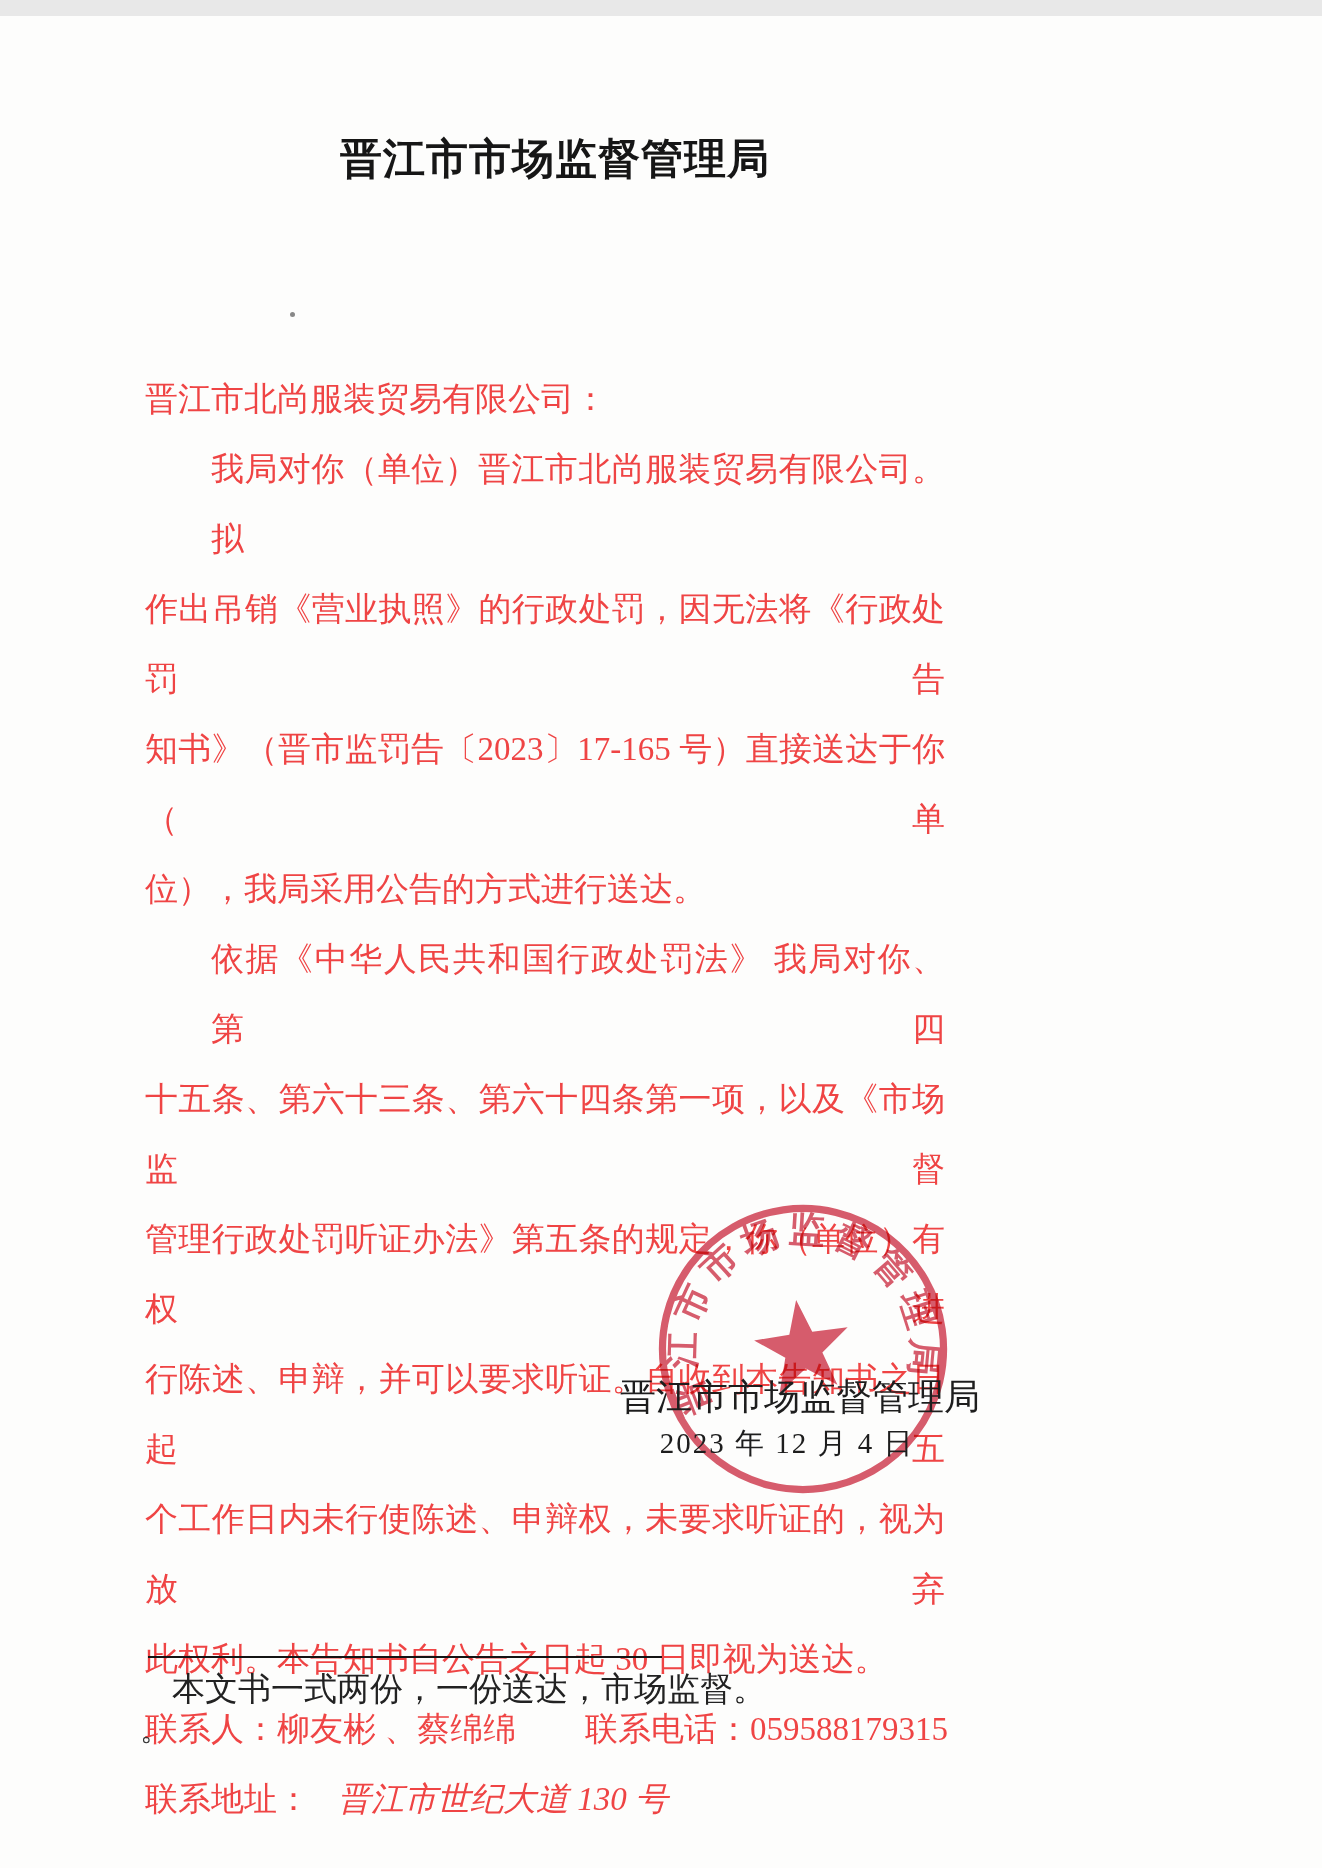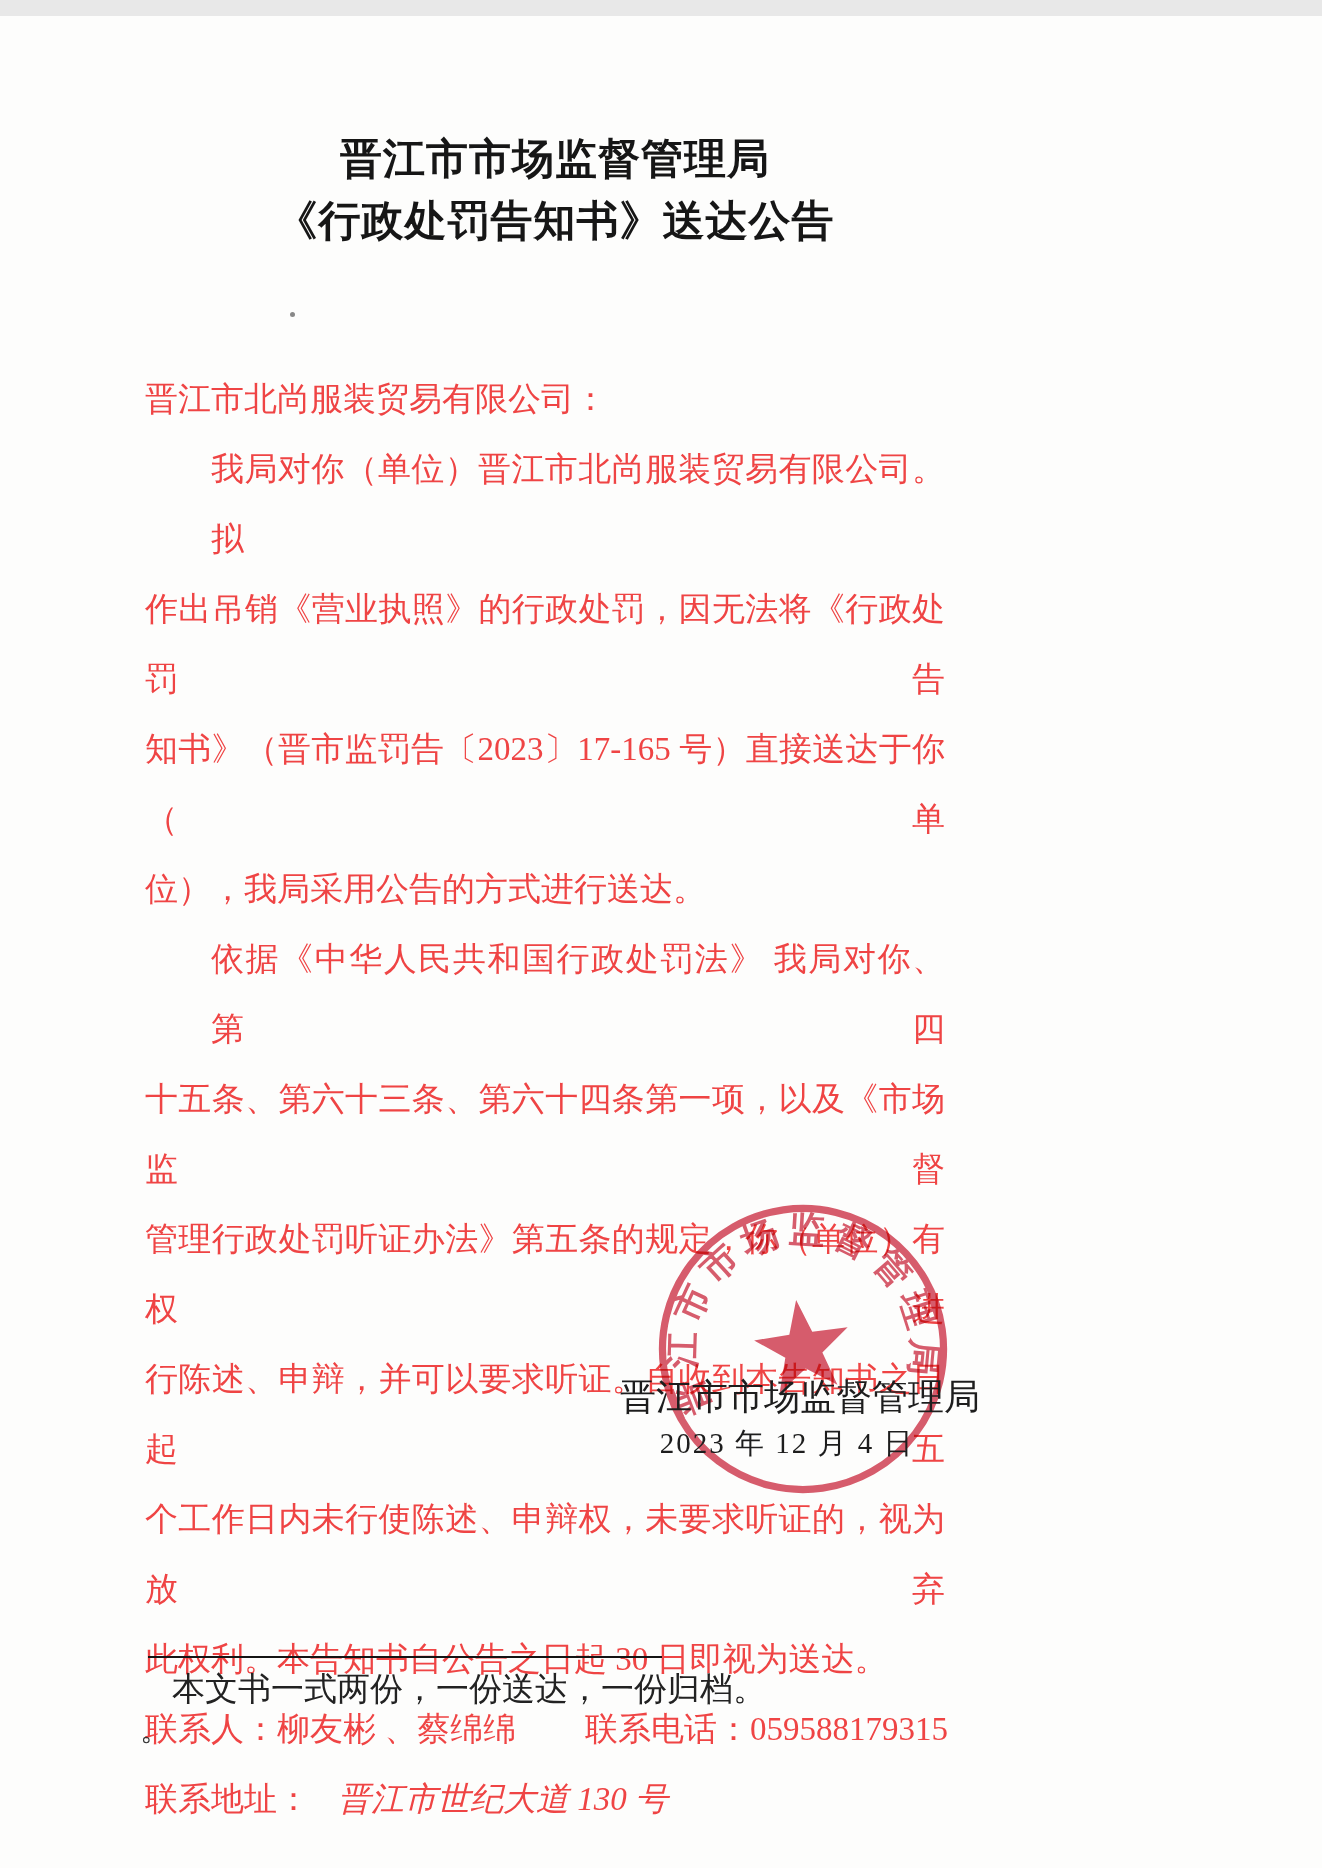--- a/index.html
+++ b/index.html
@@ -84,21 +84,20 @@
     background:#4a4a4a;opacity:0.65;
   }
 </style>
 </head>
 <body>
 
 <div class="page">
 
   <div class="doc-title">
     <div>晋江市市场监督管理局</div>
-    <div>《行政处罚告知书》送达公告</div>
   </div>
 
   <div class="speck"></div>
 
   <div class="body-text">
     <div class="line">晋江市北尚服装贸易有限公司：</div>
 
     <div>
         <div class="line indent just">我局对你（单位）晋江市北尚服装贸易有限公司。拟</div>
         <div class="line just">作出吊销《营业执照》的行政处罚，因无法将《行政处罚告</div>
@@ -133,16 +132,16 @@
       <textPath href="#ringPath" startOffset="50%" text-anchor="middle">晋江市市场监督管理局</textPath>
     </text>
   </svg>
 
   <div class="signature">
     <div>晋江市市场监督管理局</div>
     <div class="date-line">2023 年 12 月 4 日</div>
   </div>
 
   <div class="footer-rule"></div>
-  <div class="footer-note">本文书一式两份，一份送达，一份归档。</div>
+  <div class="footer-note">本文书一式两份，一份送达，市场监督。</div>
   <div class="stray-mark">。</div>
 
 </div>
 
 </body></html>

